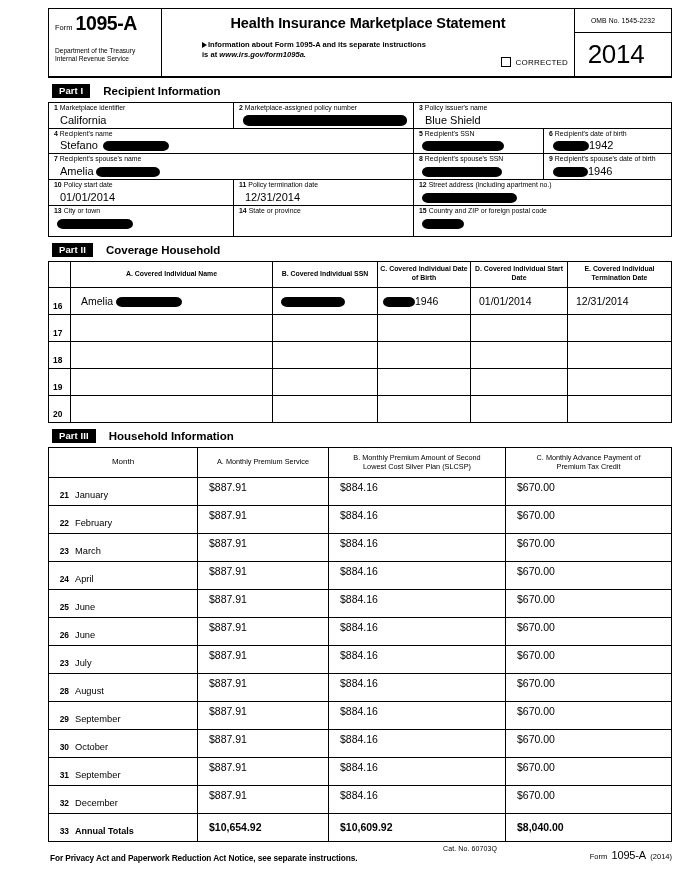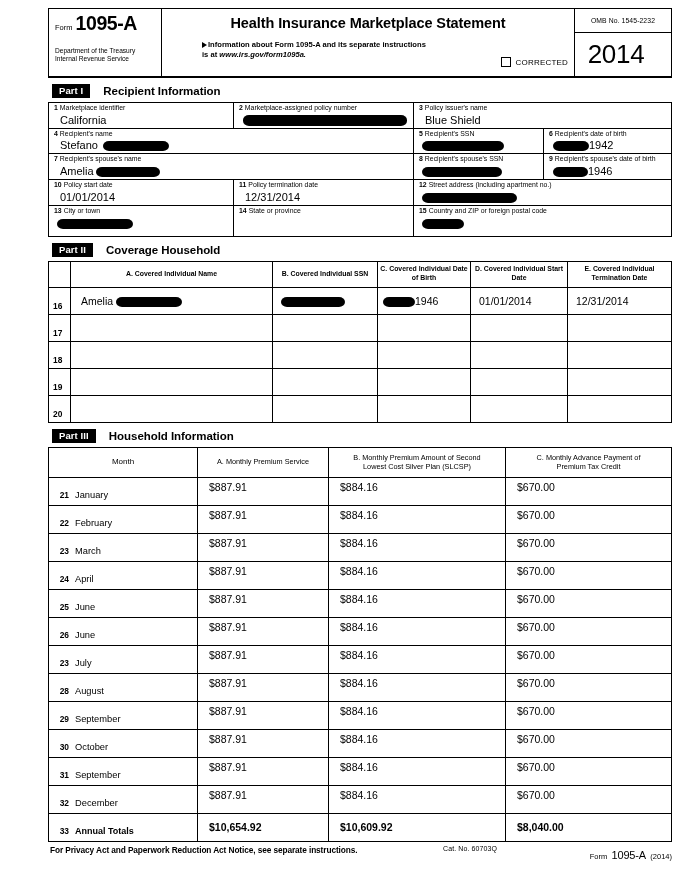--- a/index.html
+++ b/index.html
@@ -276,20 +276,21 @@
     align-items: baseline;
     margin-top: 3px;
     padding: 0 2px;
     position: relative;
     height: 14px;
   }
   .ft-privacy {
     font-size: 8.3px;
     font-weight: bold;
     letter-spacing: -0.1px;
+    margin-top: 8px;
   }
   .ft-cat {
     position: absolute;
     left: 395px;
     font-size: 7px;
     letter-spacing: 0.1px;
   }
   .ft-right {
     position: absolute;
     right: 0;

